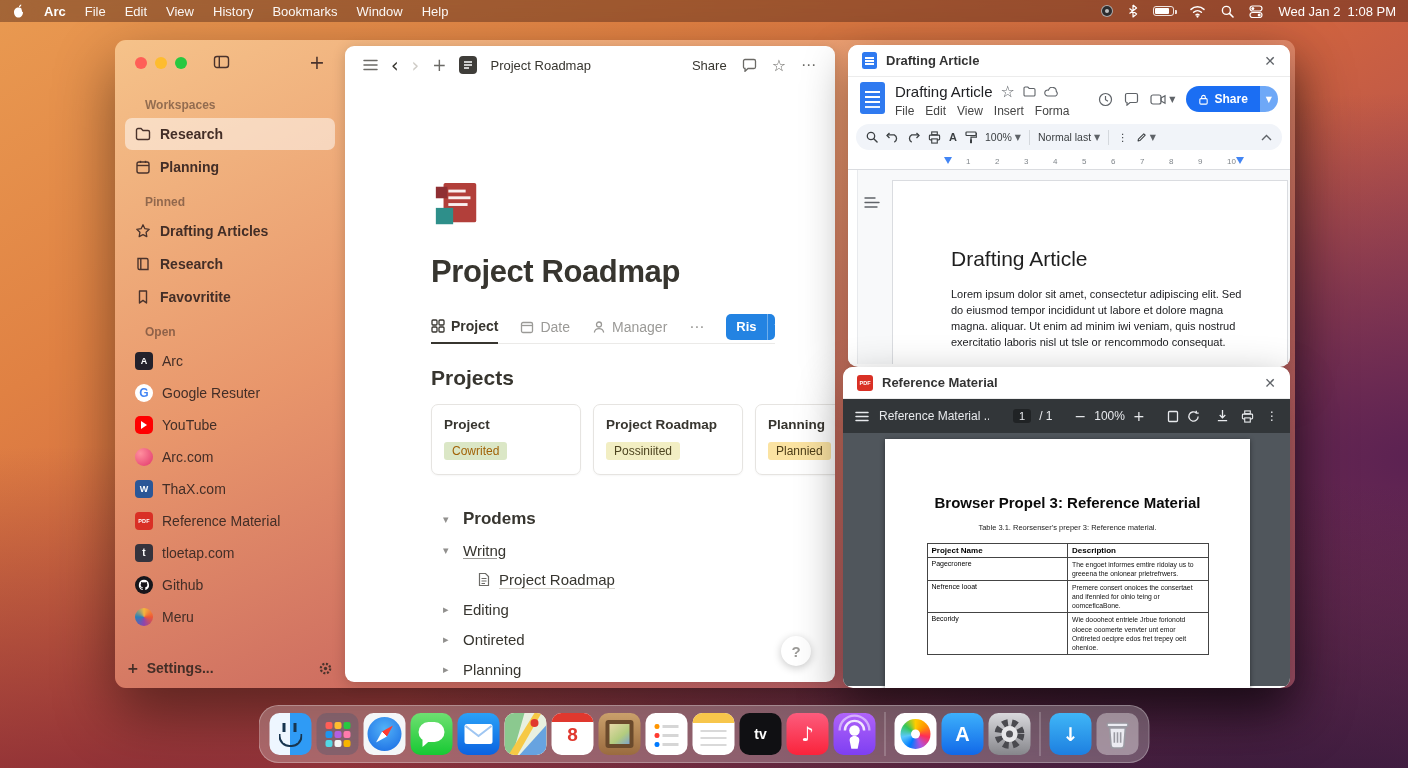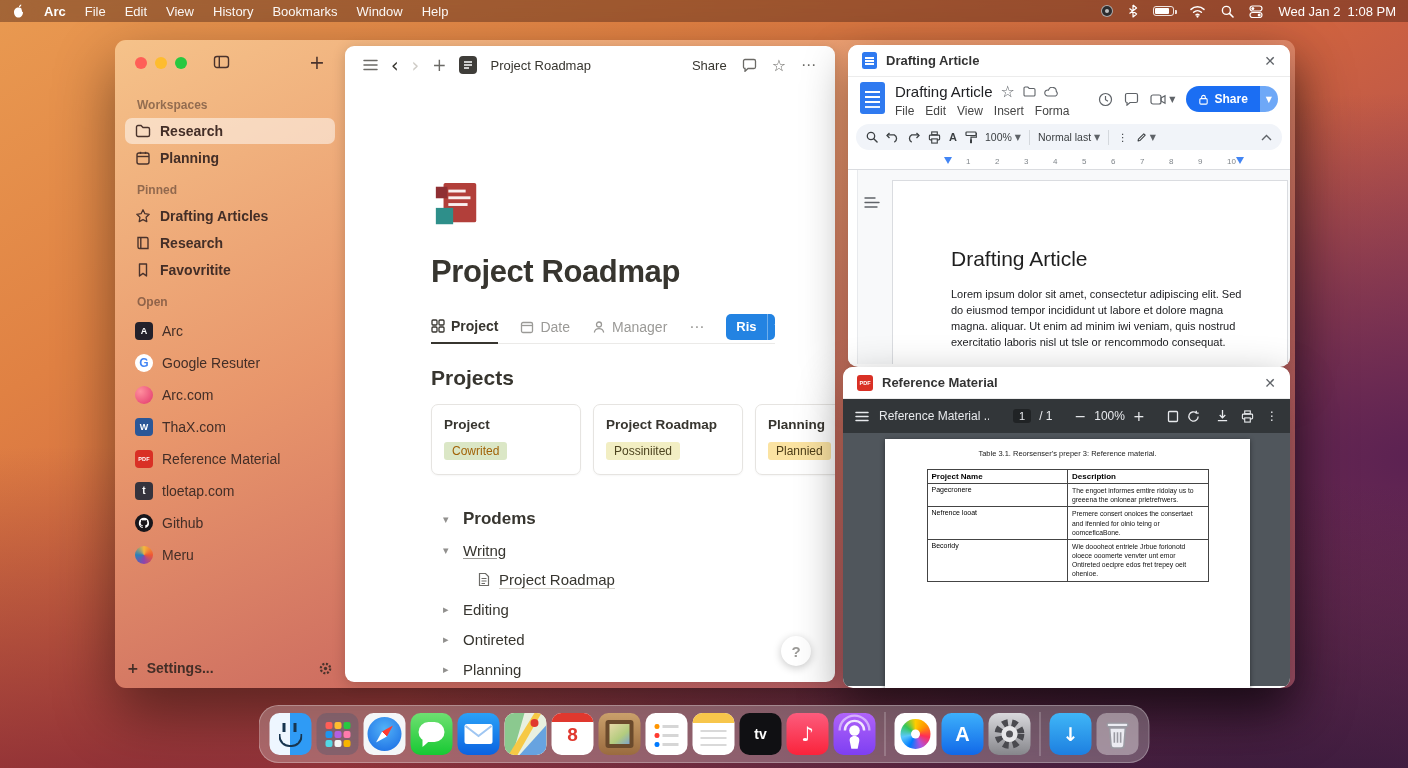--- a/index.html
+++ b/index.html
@@ -33,22 +33,22 @@
     background:linear-gradient(155deg, rgba(246,196,140,.96), rgba(233,152,110,.94) 35%, rgba(207,110,98,.94) 65%, rgba(166,82,105,.96));
     box-shadow:0 25px 60px rgba(0,0,0,.45);z-index:5;}
   .sidebar{position:absolute;left:0;top:0;width:230px;height:100%;padding:0 10px;color:#432e27;}
   .sb-head{position:relative;height:46px;}
   .tl{position:absolute;top:17px;width:12px;height:12px;border-radius:50%;}
   .tl.red{left:10px;background:#ff5f57;}
   .tl.yellow{left:30px;background:#febc2e;}
   .tl.green{left:50px;background:#28c840;}
   .sb-toggle{position:absolute;left:88px;top:14px;color:#4a332c;}
   .sb-plus{position:absolute;right:10px;top:11px;font-size:19px;color:#4a332c;font-weight:400;}
-  .sb-label{margin:12px 12px 6px;font-size:12px;font-weight:700;color:rgba(67,46,39,.55);}
-  .sb-item{height:26px;display:flex;align-items:center;gap:9px;padding:0 10px;border-radius:7px;font-size:14px;font-weight:600;margin:1px 0;}
+  .sb-label{margin:12px 20px 6px;font-size:12px;font-weight:700;color:rgba(67,46,39,.55);}
+  .sb-item{height:32px;display:flex;align-items:center;gap:9px;padding:0 10px;border-radius:7px;font-size:14px;font-weight:600;margin:1px 0;}
   .sb-item.active{background:rgba(255,255,255,.5);}
   .sb-item .lbl{white-space:nowrap;overflow:hidden;}
   .sb-ic{display:flex;flex:0 0 16px;color:#4a332c;}
   .open-item{font-weight:500;height:31px;}
   .fv{width:18px;height:18px;border-radius:4px;display:flex;align-items:center;justify-content:center;
       font-size:9px;font-weight:700;color:#fff;flex:0 0 auto;}
   .fv-arc{background:#23212b;}
   .fv-google{background:#fff;color:#4285f4;border-radius:50%;font-size:12px;}
   .fv-yt{background:#f00;border-radius:5px;}
   .fv-yt i{display:block;width:0;height:0;border-left:6px solid #fff;border-top:4px solid transparent;border-bottom:4px solid transparent;}
@@ -334,20 +334,26 @@
       <div class="sb-label">Open</div>
       <div class="sb-item open-item">
         <span class="fv fv-arc">A</span>
         <span class="lbl">Arc</span>
       </div>
       <div class="sb-item open-item">
         <span class="fv fv-google">G</span>
         <span class="lbl">Google Resuter</span>
       </div>
       <div class="sb-item open-item">
+        <span class="fv fv-yt">
+            <i></i>
+          </span>
+        <span class="lbl">YouTube</span>
+      </div>
+      <div class="sb-item open-item">
         <span class="fv fv-arccom"></span>
         <span class="lbl">Arc.com</span>
       </div>
       <div class="sb-item open-item">
         <span class="fv fv-w">W</span>
         <span class="lbl">ThaX.com</span>
       </div>
       <div class="sb-item open-item">
         <span class="fv fv-pdf">PDF</span>
         <span class="lbl">Reference Material</span>
@@ -726,20 +732,21 @@
               <rect x="4" y="1" width="6" height="3" fill="none" stroke="#e8eaed" stroke-width="1.2"></rect>
               <rect x="1.5" y="4.5" width="11" height="5" rx="1" fill="none" stroke="#e8eaed" stroke-width="1.2"></rect>
               <rect x="4" y="8.5" width="6" height="4.5" fill="#323639" stroke="#e8eaed" stroke-width="1.2"></rect>
             </svg>
           </span>
         <span class="glyph">⋮</span>
       </span>
     </div>
     <div class="pdf-content">
       <div class="pdf-page">
+        <div class="pdf-h1">Browser Propel 3: Reference Material</div>
         <div class="pdf-cap">Table 3.1. Reorsenser's preper 3: Reference material.</div>
         <table class="pdf-table">
           <tbody>
               <tr>
             <th>Project Name</th>
             <th>Description</th>
           </tr>
           <tr>
             <td class="nm">Pagecronere</td>
             <td class="ds">The engoet informes emtire ridoiay us to greeena the onlonear prietrefrwers.</td>

